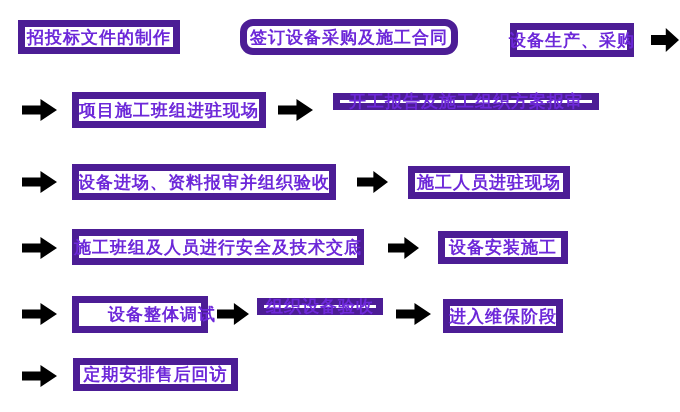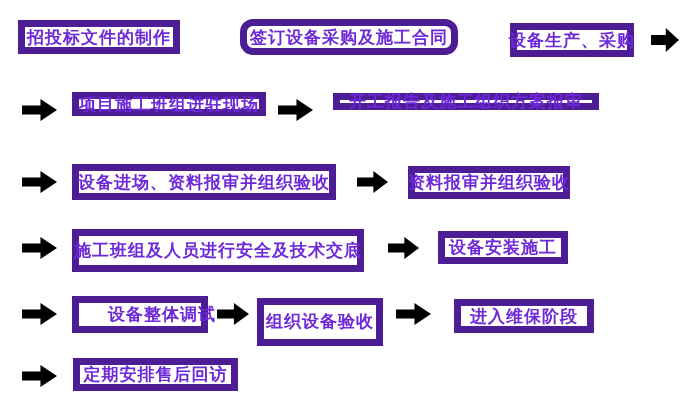--- a/index.html
+++ b/index.html
@@ -50,72 +50,72 @@
     <svg viewBox="0 0 36 22" preserveAspectRatio="none">
         <path d="M0,6.5 H19 V0 L36,11 L19,22 V15.5 H0 Z" fill="#000"></path>
       </svg>
   </div>
 
   <div class="arrow" style="left:22px; top:99px; width:35px; height:22px;">
     <svg viewBox="0 0 36 22" preserveAspectRatio="none">
         <path d="M0,6.5 H19 V0 L36,11 L19,22 V15.5 H0 Z" fill="#000"></path>
       </svg>
   </div>
-  <div class="box" style="left:72px; top:92px; width:194px; height:24px;text-align:center;">项目施工班组进驻现场</div>
+  <div class="box" style="left:72px; top:92px; width:194px; height:36px;text-align:center;">项目施工班组进驻现场</div>
   <div class="arrow" style="left:278px; top:99px; width:35px; height:22px;">
     <svg viewBox="0 0 36 22" preserveAspectRatio="none">
         <path d="M0,6.5 H19 V0 L36,11 L19,22 V15.5 H0 Z" fill="#000"></path>
       </svg>
   </div>
   <div class="box" style="left:333px; top:93px; width:266px; height:17px;">开工报告及施工组织方案报审</div>
 
   <div class="arrow" style="left:22px; top:171px; width:35px; height:22px;">
     <svg viewBox="0 0 36 22" preserveAspectRatio="none">
         <path d="M0,6.5 H19 V0 L36,11 L19,22 V15.5 H0 Z" fill="#000"></path>
       </svg>
   </div>
   <div class="box" style="left:72px; top:164px; width:264px; height:36px;">设备进场、资料报审并组织验收</div>
   <div class="arrow" style="left:357px; top:171px; width:31px; height:22px;">
     <svg viewBox="0 0 36 22" preserveAspectRatio="none">
         <path d="M0,6.5 H19 V0 L36,11 L19,22 V15.5 H0 Z" fill="#000"></path>
       </svg>
   </div>
-  <div class="box" style="left:408px; top:166px; width:162px; height:33px;">资料报审并组织验收</div>
+  <div class="box" style="left:408px; top:166px; width:162px; height:33px;">施工人员进驻现场</div>
 
   <div class="arrow" style="left:22px; top:237px; width:35px; height:22px;">
     <svg viewBox="0 0 36 22" preserveAspectRatio="none">
         <path d="M0,6.5 H19 V0 L36,11 L19,22 V15.5 H0 Z" fill="#000"></path>
       </svg>
   </div>
-  <div class="box" style="left:72px; top:229px; width:292px; height:43px;">施工班组及人员进行安全及技术交底</div>
+  <div class="box" style="left:72px; top:229px; width:292px; height:36px;">施工班组及人员进行安全及技术交底</div>
   <div class="arrow" style="left:388px; top:237px; width:31px; height:22px;">
     <svg viewBox="0 0 36 22" preserveAspectRatio="none">
         <path d="M0,6.5 H19 V0 L36,11 L19,22 V15.5 H0 Z" fill="#000"></path>
       </svg>
   </div>
   <div class="box" style="left:438px; top:231px; width:130px; height:33px;text-align:right;">设备安装施工</div>
 
   <div class="arrow" style="left:22px; top:303px; width:35px; height:22px;">
     <svg viewBox="0 0 36 22" preserveAspectRatio="none">
         <path d="M0,6.5 H19 V0 L36,11 L19,22 V15.5 H0 Z" fill="#000"></path>
       </svg>
   </div>
   <div class="box" style="left:72px; top:296px; width:136px; height:37px;padding-left:44px;">设备整体调试</div>
   <div class="arrow" style="left:217px; top:303px; width:32px; height:22px;">
     <svg viewBox="0 0 36 22" preserveAspectRatio="none">
         <path d="M0,6.5 H19 V0 L36,11 L19,22 V15.5 H0 Z" fill="#000"></path>
       </svg>
   </div>
-  <div class="box" style="left:257px; top:298px; width:126px; height:48px;font-family:Liberation Mono, monospace;">组织设备验收</div>
+  <div class="box" style="left:257px; top:298px; width:126px; height:17px;">组织设备验收</div>
   <div class="arrow" style="left:396px; top:303px; width:35px; height:22px;">
     <svg viewBox="0 0 36 22" preserveAspectRatio="none">
         <path d="M0,6.5 H19 V0 L36,11 L19,22 V15.5 H0 Z" fill="#000"></path>
       </svg>
   </div>
-  <div class="box" style="left:454px; top:299px; width:140px; height:34px;">进入维保阶段</div>
+  <div class="box" style="left:443px; top:299px; width:120px; height:34px;">进入维保阶段</div>
 
   <div class="arrow" style="left:22px; top:365px; width:35px; height:22px;">
     <svg viewBox="0 0 36 22" preserveAspectRatio="none">
         <path d="M0,6.5 H19 V0 L36,11 L19,22 V15.5 H0 Z" fill="#000"></path>
       </svg>
   </div>
   <div class="box" style="left:73px; top:358px; width:165px; height:33px;">定期安排售后回访</div>
 
 </div>
 

